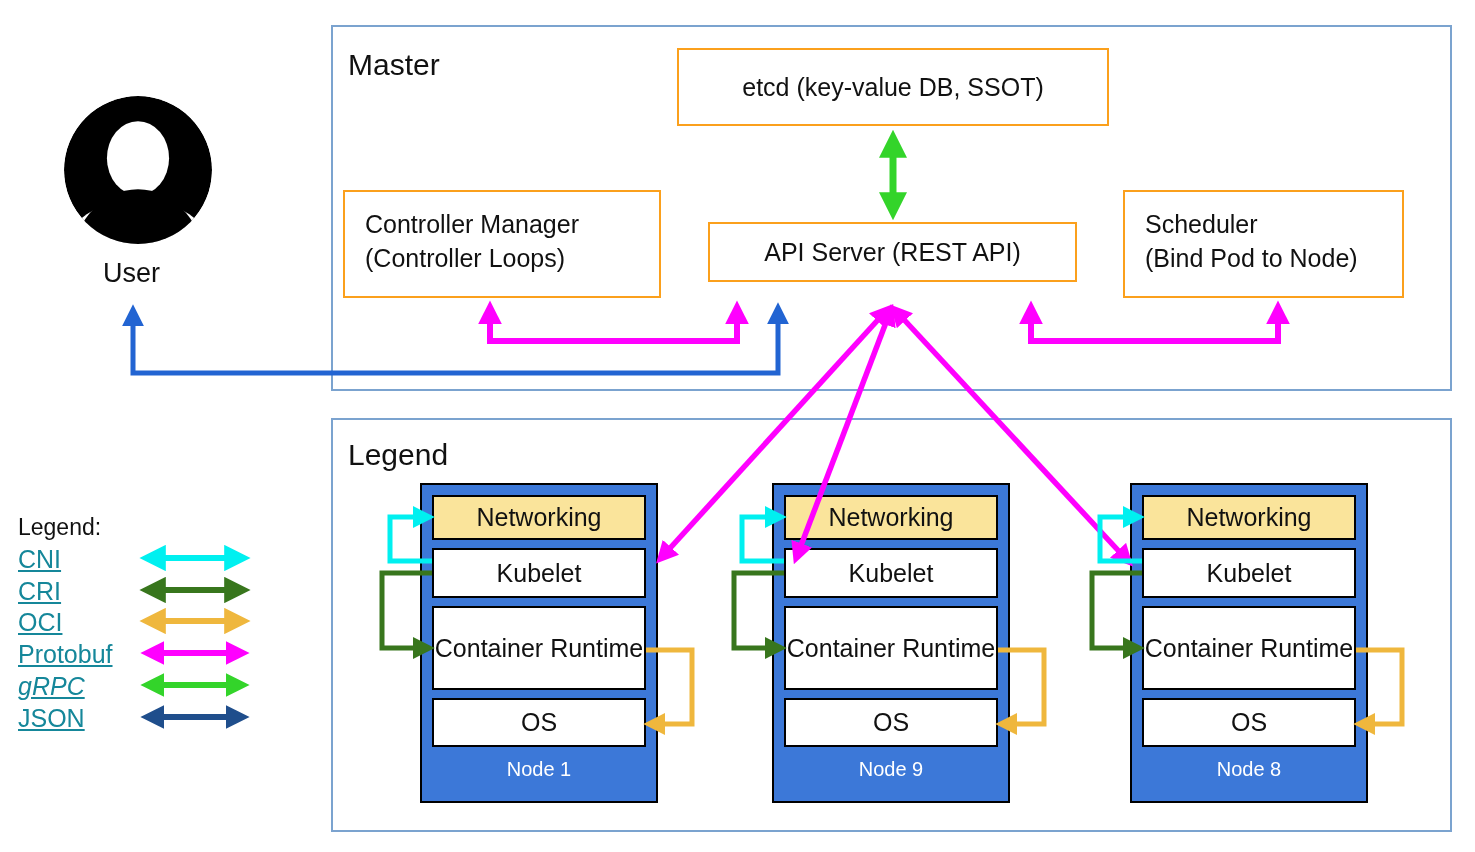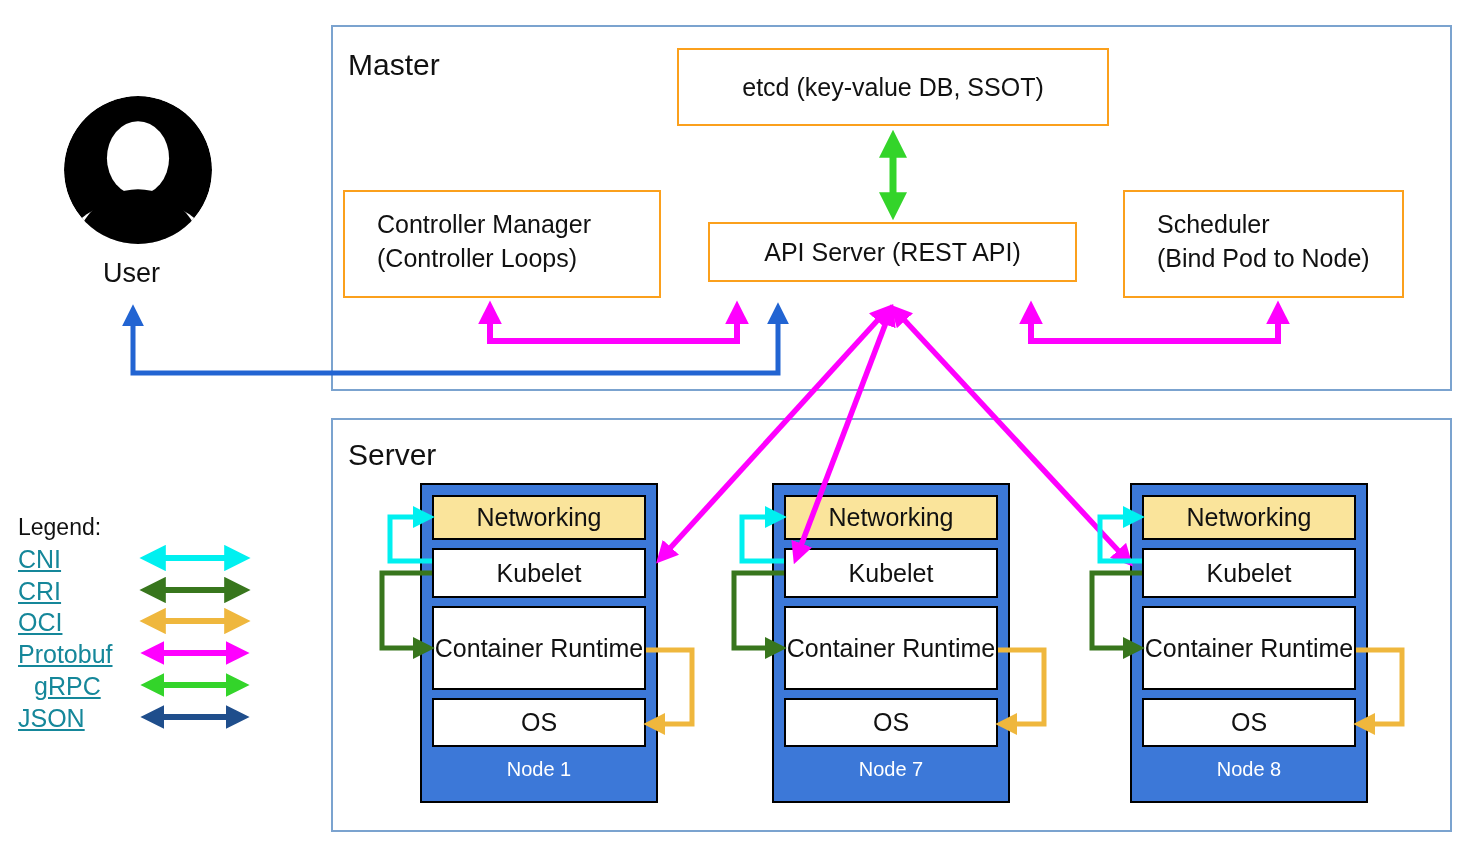--- a/index.html
+++ b/index.html
@@ -6,21 +6,21 @@
   #page{position:relative;width:1475px;height:852px;background:#ffffff;overflow:hidden;
         font-family:"Liberation Sans", sans-serif;color:#000;}
   .abs{position:absolute;}
   
   .frame{position:absolute;border:2px solid var(--c-frame_border);background:transparent;}
   .frame-title{position:absolute;font-size:30px;color:#111;}
   
   .obox{position:absolute;border:2px solid var(--c-box_border);background:#fff;box-sizing:border-box;
         font-size:25px;color:#111;}
   .obox.center{display:flex;align-items:center;justify-content:center;text-align:center;}
-  .obox.twoline{padding:15px 0 0 32px;line-height:34px;}
+  .obox.twoline{padding:15px 0 0 20px;line-height:34px;}
   
   .node{position:absolute;width:238px;height:320px;background:var(--c-node_fill);
         border:2px solid #000;box-sizing:border-box;}
   .layer{position:absolute;left:10px;width:214px;background:#fff;border:2px solid #000;
          box-sizing:border-box;display:flex;align-items:center;justify-content:center;
          text-align:center;font-size:25px;color:#111;}
   .layer.networking{background:var(--c-networking_fill);}
   .layer.cr{line-height:30px;}
   .node-footer{position:absolute;left:0;top:273px;width:100%;text-align:center;
                color:#fff;font-size:20px;}
@@ -74,52 +74,52 @@
   <div class="obox center" style="left:708px;top:222px;width:369px;height:60px;">
     <span>API Server (REST API)</span>
   </div>
 
   <div class="obox twoline" style="left:1123px;top:190px;width:281px;height:108px;">
     <div>Scheduler</div>
     <div>(Bind Pod to Node)</div>
   </div>
 
   <div class="frame" style="left:331px;top:418px;width:1117px;height:410px;"></div>
-  <div class="frame-title" style="left:348px;top:438px;">Server</div>
+  <div class="frame-title" style="left:348px;top:438px;">Legend</div>
 
   <div class="node" style="left:420px;top:483px;">
     <div class="layer networking" style="top:10px;height:45px;">Networking</div>
     <div class="layer" style="top:63px;height:50px;">Kubelet</div>
     <div class="layer cr" style="top:121px;height:84px;">Container Runtime</div>
     <div class="layer" style="top:213px;height:49px;">OS</div>
     <div class="node-footer">Node 1</div>
   </div>
 
   <div class="node" style="left:772px;top:483px;">
     <div class="layer networking" style="top:10px;height:45px;">Networking</div>
     <div class="layer" style="top:63px;height:50px;">Kubelet</div>
     <div class="layer cr" style="top:121px;height:84px;">Container Runtime</div>
     <div class="layer" style="top:213px;height:49px;">OS</div>
-    <div class="node-footer">Node 7</div>
+    <div class="node-footer">Node 9</div>
   </div>
 
   <div class="node" style="left:1130px;top:483px;">
     <div class="layer networking" style="top:10px;height:45px;">Networking</div>
     <div class="layer" style="top:63px;height:50px;">Kubelet</div>
     <div class="layer cr" style="top:121px;height:84px;">Container Runtime</div>
     <div class="layer" style="top:213px;height:49px;">OS</div>
     <div class="node-footer">Node 8</div>
   </div>
 
   <div class="legend-title" style="left:18px;top:514px;">Legend:</div>
   <span class="legend-link" style="left:18px;top:545px;">CNI</span>
   <span class="legend-link" style="left:18px;top:577px;">CRI</span>
   <span class="legend-link" style="left:18px;top:608px;">OCI</span>
   <span class="legend-link" style="left:18px;top:640px;">Protobuf</span>
-  <span class="legend-link" style="left:34px;top:672px;">gRPC</span>
+  <span class="legend-link" style="left:18px;top:672px;font-style:italic;">gRPC</span>
   <span class="legend-link" style="left:18px;top:704px;">JSON</span>
 
   <svg id="overlay" width="1475" height="852" viewBox="0 0 1475 852">
     <defs>
       <marker id="mk-protobuf-e" viewBox="0 0 10 10" refX="6" refY="5" markerWidth="4" markerHeight="4" orient="auto">
         <path d="M0,0 L10,5 L0,10 z" class="fill-protobuf"></path>
         </marker>
       <marker id="mk-protobuf-s" viewBox="0 0 10 10" refX="6" refY="5" markerWidth="4" markerHeight="4" orient="auto-start-reverse">
         <path d="M0,0 L10,5 L0,10 z" class="fill-protobuf"></path>
         </marker>

